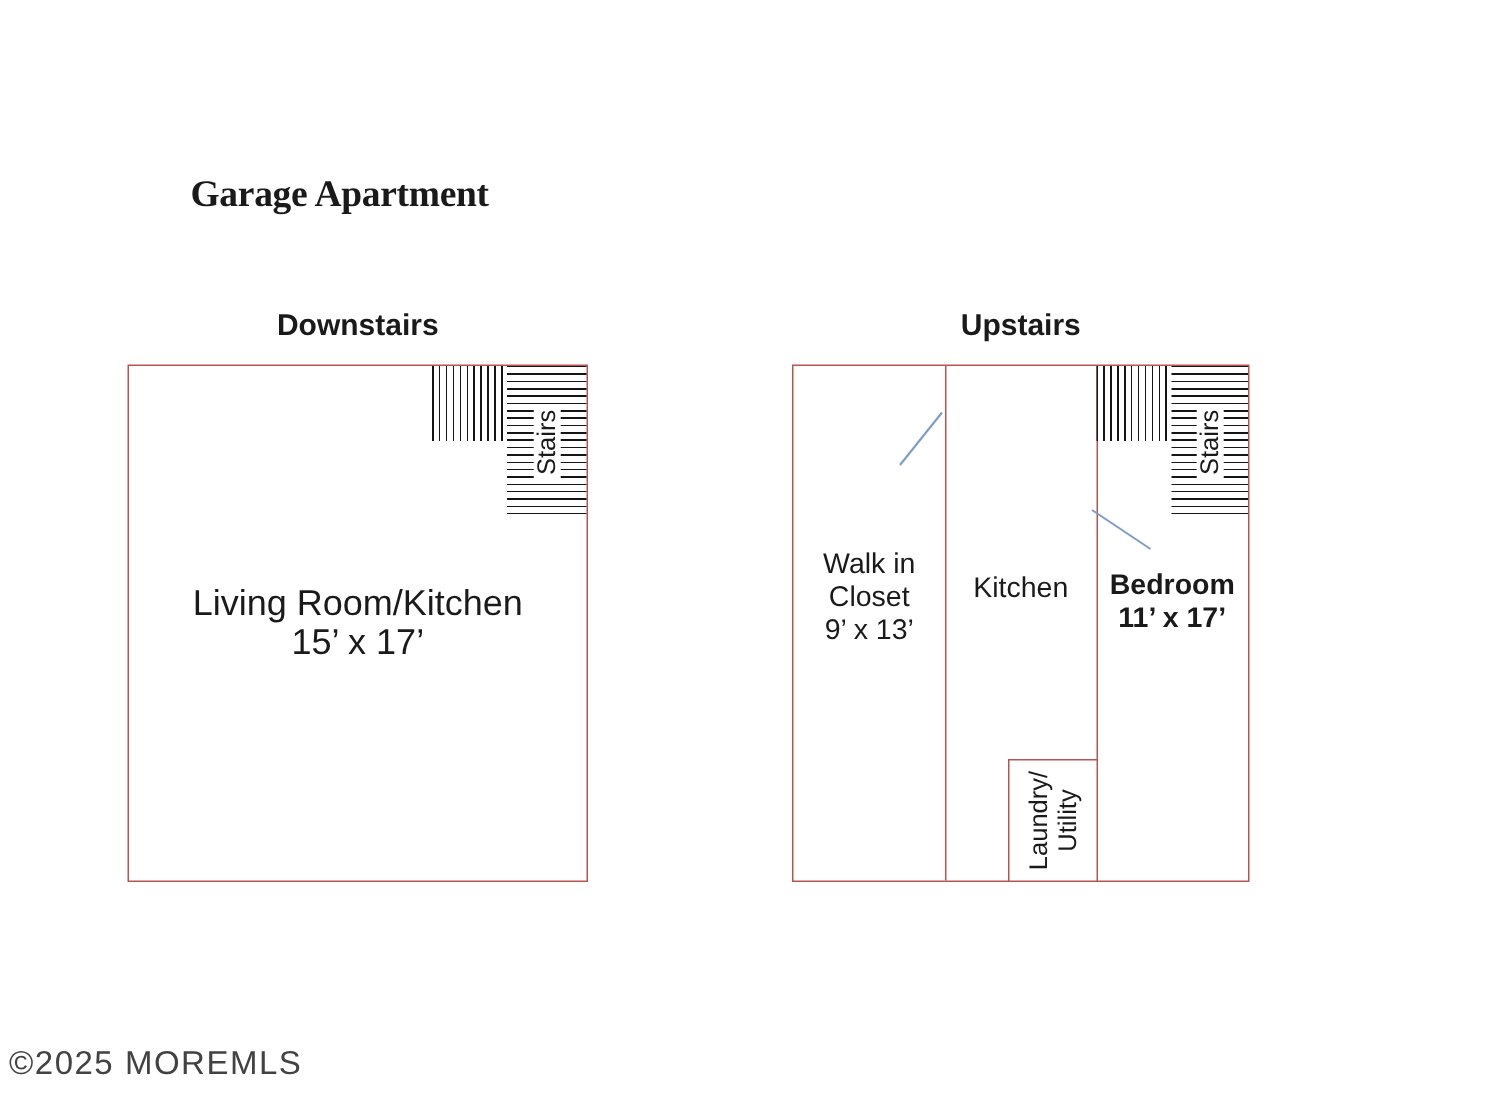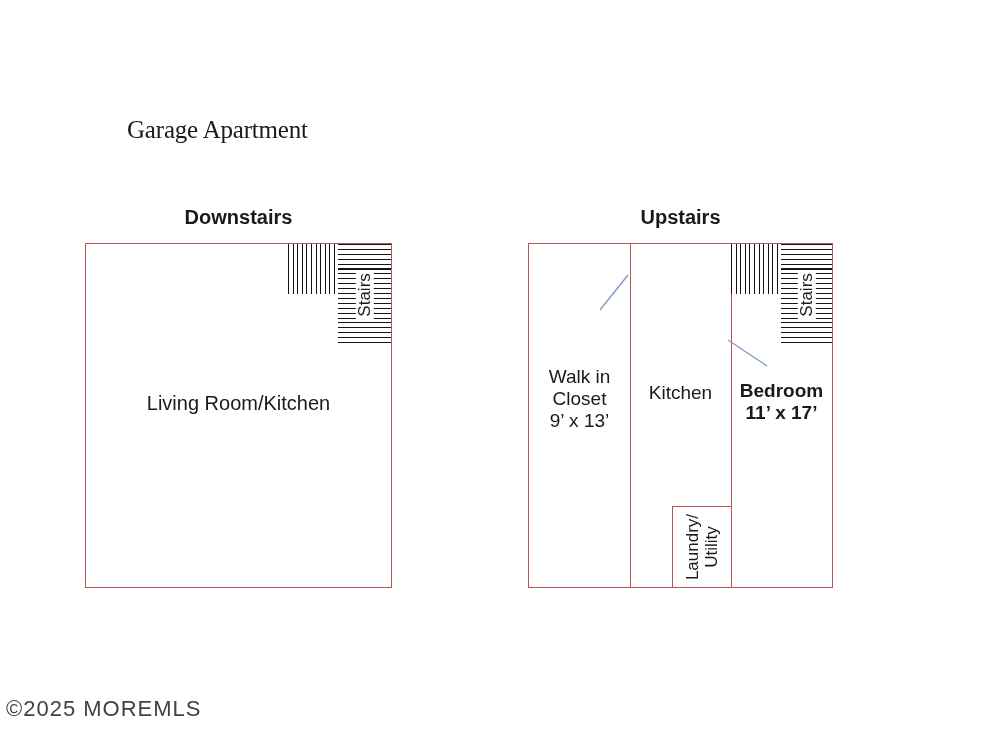--- a/index.html
+++ b/index.html
@@ -12,21 +12,21 @@
     font-family: "Liberation Sans", "DejaVu Sans", sans-serif;
     color: var(--text, #1a1a1a);
     overflow: hidden;
   }
 
   .title {
     position: absolute;
     left: 127px;
     top: 116px;
     font-family: "Liberation Serif", "DejaVu Serif", serif;
-    font-weight: 400;
+    font-weight: 700;
     font-size: 25px;
     letter-spacing: -0.2px;
   }
 
   .floor-label {
     position: absolute;
     top: 206px;
     font-size: 20px;
     font-weight: 700;
     text-align: center;
@@ -89,21 +89,21 @@
     pointer-events: none;
   }
   .doors line { stroke: var(--door, #7e9cc8); stroke-width: 1.4; }
 
   .room-label {
     position: absolute;
     text-align: center;
     font-size: 19px;
     line-height: 22px;
   }
-  .main-room { left: 0; right: 0; top: 146px; font-size: 20px; line-height: 26px; }
+  .main-room { left: 0; right: 0; top: 146px; font-size: 24px; line-height: 26px; }
   .closet { left: 0;     width: 101px; top: 122px; }
   .bath   { left: 101px; width: 101px; top: 138px; }
   .bed    { left: 202px; right: 0;     top: 136px; font-weight: bold; }
 
   .laundry-box {
     position: absolute;
     left: 143px;
     top: 262px;
     bottom: -1px;
     width: 60px;
@@ -141,20 +141,21 @@
   <div class="floor-label up">Upstairs</div>
   <div class="floor-label dn">Downstairs</div>
 
   <div class="outline down-outline">
     <div class="hatch hatch-v d-hv"></div>
     <div class="hatch hatch-h d-hh">
       <span class="stairs-text">Stairs</span>
     </div>
     <div class="room-label main-room">
       <div>Living Room/Kitchen</div>
+      <div>15’ x 17’</div>
     </div>
   </div>
 
   <div class="outline up-outline">
     <div class="wall wall-1"></div>
     <div class="wall wall-2"></div>
 
     <div class="hatch hatch-v u-hv"></div>
     <div class="hatch hatch-h u-hh">
       <span class="stairs-text">Stairs</span>

